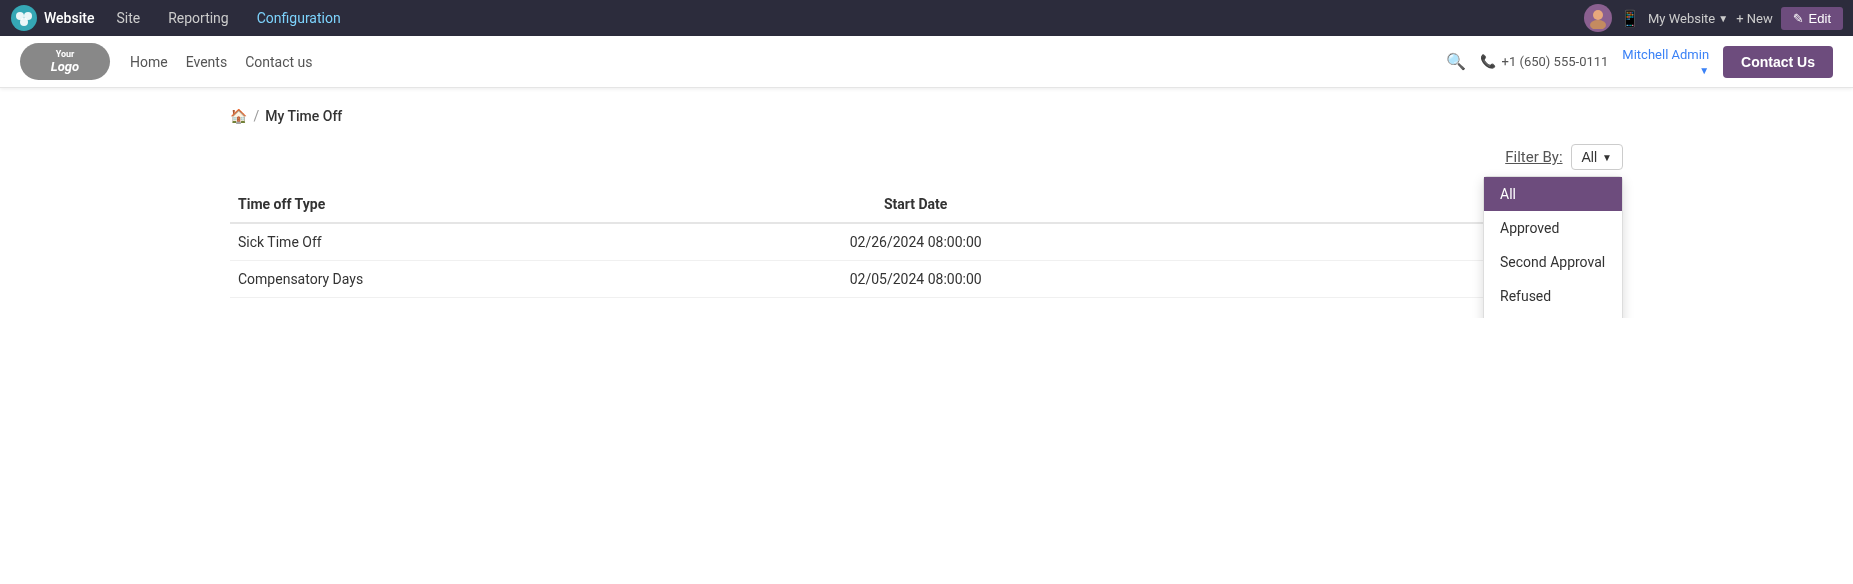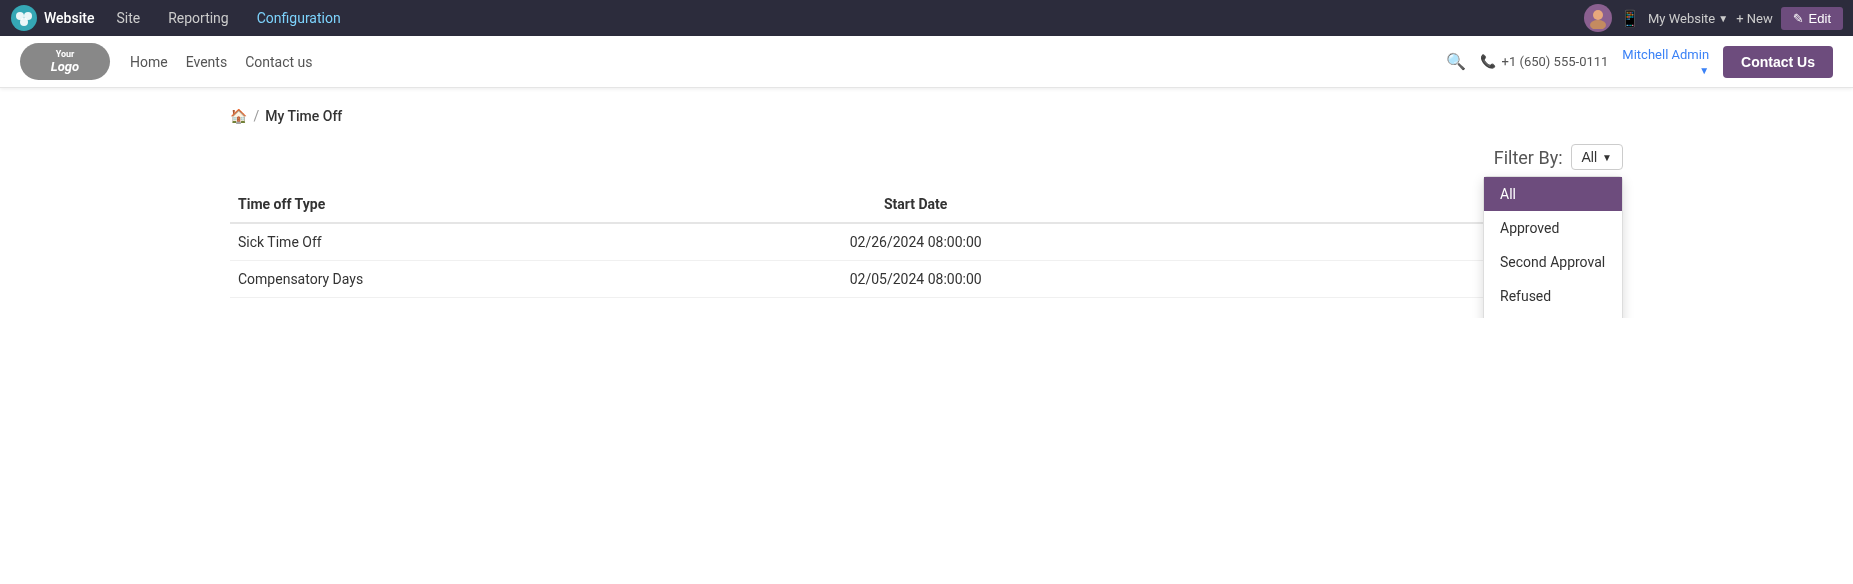--- a/index.html
+++ b/index.html
@@ -181,22 +181,23 @@
 
     
     .filter-bar {
       display: flex;
       justify-content: flex-end;
       align-items: center;
       gap: 8px;
       margin-bottom: 16px;
     }
     .filter-label {
-      font-size: 18px;
-      color: #555;
+      font-size: 15px;
+      color: #555;
+      text-decoration: underline;
     }
     .filter-btn {
       background: #fff;
       border: 1px solid #ccc;
       border-radius: 4px;
       padding: 4px 10px;
       font-size: 14px;
       cursor: pointer;
       display: flex;
       align-items: center;

